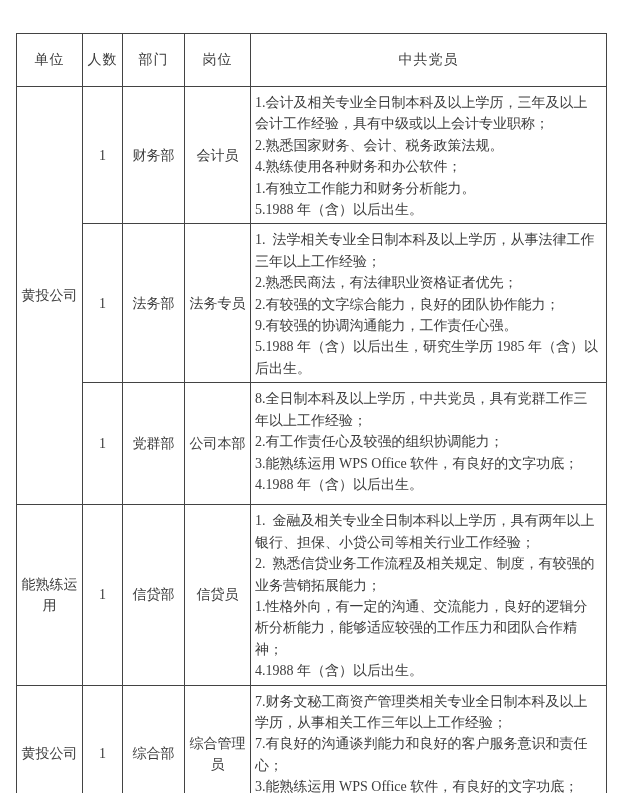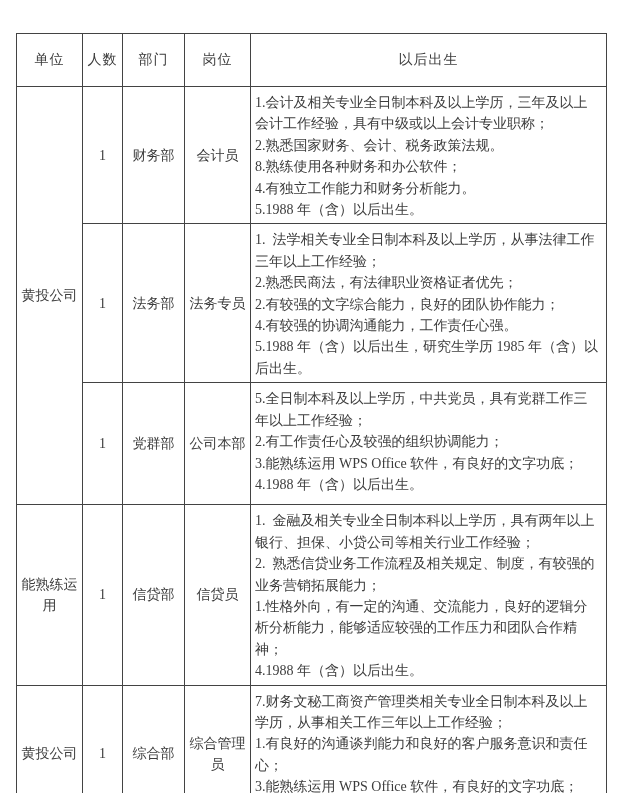--- a/index.html
+++ b/index.html
@@ -79,59 +79,59 @@
       <col style="width:66px">
       <col style="width:356px">
     </colgroup>
 
     <thead>
       <tr class="r-head">
         <th class="h-cell">单位</th>
         <th class="h-cell">人数</th>
         <th class="h-cell">部门</th>
         <th class="h-cell">岗位</th>
-        <th class="h-cell">以后出生</th>
+        <th class="h-cell">中共党员</th>
       </tr>
     </thead>
 
     <tbody>
 
       <tr class="r1">
         <td class="c-unit" rowspan="3">黄投公司</td>
         <td class="c-count">1</td>
         <td class="c-dept">财务部</td>
         <td class="c-pos">会计员</td>
         <td class="c-qual">
           <div class="qual-line">1.会计及相关专业全日制本科及以上学历，三年及以上会计工作经验，具有中级或以上会计专业职称；</div>
           <div class="qual-line">2.熟悉国家财务、会计、税务政策法规。</div>
-          <div class="qual-line">8.熟练使用各种财务和办公软件；</div>
-          <div class="qual-line">4.有独立工作能力和财务分析能力。</div>
+          <div class="qual-line">4.熟练使用各种财务和办公软件；</div>
+          <div class="qual-line">1.有独立工作能力和财务分析能力。</div>
           <div class="qual-line">5.1988 年（含）以后出生。</div>
         </td>
       </tr>
 
       <tr class="r2">
         <td class="c-count">1</td>
         <td class="c-dept">法务部</td>
         <td class="c-pos">法务专员</td>
         <td class="c-qual">
           <div class="qual-line">1.  法学相关专业全日制本科及以上学历，从事法律工作三年以上工作经验；</div>
           <div class="qual-line">2.熟悉民商法，有法律职业资格证者优先；</div>
           <div class="qual-line">2.有较强的文字综合能力，良好的团队协作能力；</div>
-          <div class="qual-line">4.有较强的协调沟通能力，工作责任心强。</div>
+          <div class="qual-line">9.有较强的协调沟通能力，工作责任心强。</div>
           <div class="qual-line">5.1988 年（含）以后出生，研究生学历 1985 年（含）以后出生。</div>
         </td>
       </tr>
 
       <tr class="r3">
         <td class="c-count">1</td>
         <td class="c-dept">党群部</td>
         <td class="c-pos">公司本部</td>
         <td class="c-qual">
-          <div class="qual-line">5.全日制本科及以上学历，中共党员，具有党群工作三年以上工作经验；</div>
+          <div class="qual-line">8.全日制本科及以上学历，中共党员，具有党群工作三年以上工作经验；</div>
           <div class="qual-line">2.有工作责任心及较强的组织协调能力；</div>
           <div class="qual-line">3.能熟练运用 WPS Office 软件，有良好的文字功底；</div>
           <div class="qual-line">4.1988 年（含）以后出生。</div>
         </td>
       </tr>
 
       <tr class="r4">
         <td class="c-unit">能熟练运用</td>
         <td class="c-count">1</td>
         <td class="c-dept">信贷部</td>
@@ -144,21 +144,21 @@
         </td>
       </tr>
 
       <tr class="r5">
         <td class="c-unit">黄投公司</td>
         <td class="c-count">1</td>
         <td class="c-dept">综合部</td>
         <td class="c-pos">综合管理员</td>
         <td class="c-qual">
           <div class="qual-line">7.财务文秘工商资产管理类相关专业全日制本科及以上学历，从事相关工作三年以上工作经验；</div>
-          <div class="qual-line">1.有良好的沟通谈判能力和良好的客户服务意识和责任心；</div>
+          <div class="qual-line">7.有良好的沟通谈判能力和良好的客户服务意识和责任心；</div>
           <div class="qual-line">3.能熟练运用 WPS Office 软件，有良好的文字功底；</div>
           <div class="qual-line">4.1988 年（含）以后出生。</div>
         </td>
       </tr>
     </tbody>
   </table>
 
 </div>
 
 </body></html>

